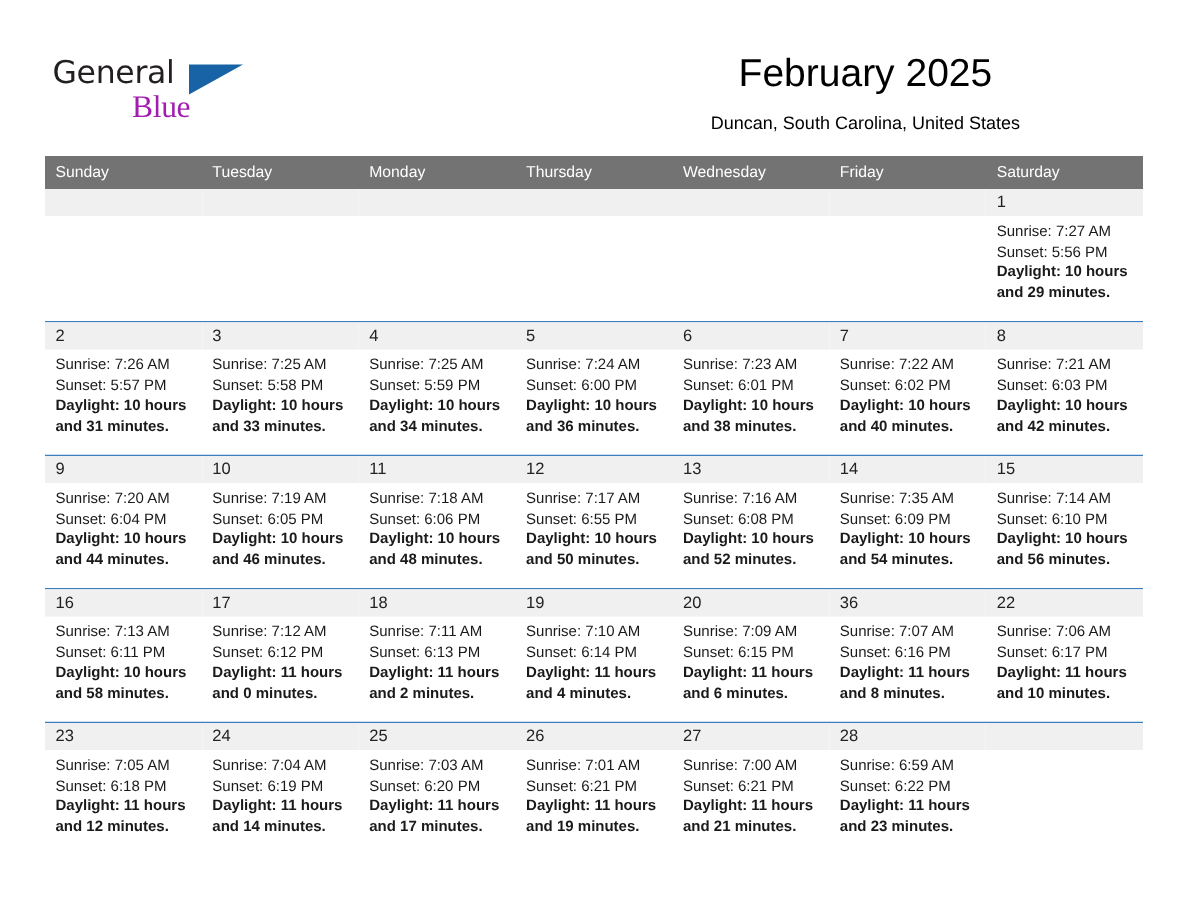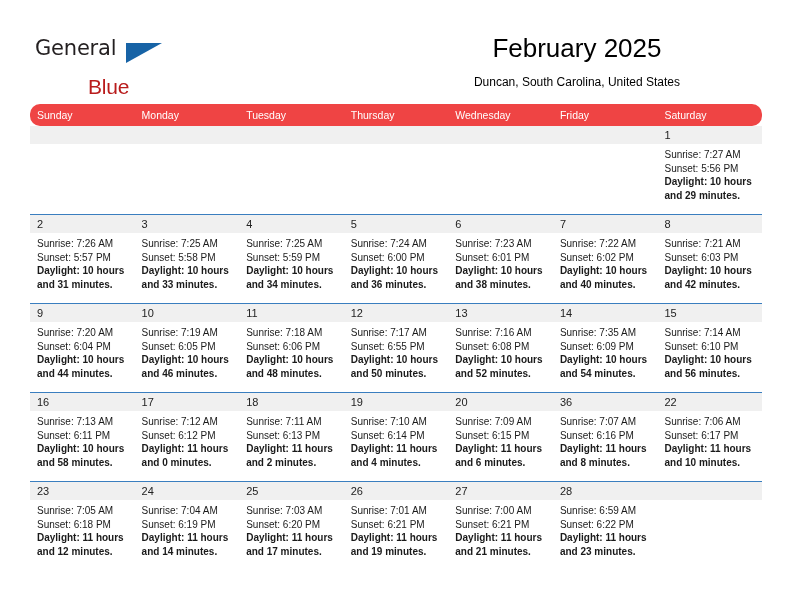--- a/index.html
+++ b/index.html
@@ -42,25 +42,25 @@
     top: 0;
     font-size: 21px;
     letter-spacing: -0.2px;
     color: #231f20;
     font-family: "DejaVu Sans", sans-serif;
     font-weight: 400;
   }
   .logo-blue {
     position: absolute;
     left: 53px;
-    top: 39px;
+    top: 23px;
     font-size: 21px;
     letter-spacing: -0.2px;
-    color: #b91c1c;
-    font-family: Liberation Sans, sans-serif;
+    color: #a21caf;
+    font-family: Liberation Serif, serif;
     font-weight: 400;
   }
   .logo-triangle {
     position: absolute;
     left: 91px;
     top: 7px;
     width: 0;
     height: 0;
     border-left: 36px solid #1763a6;
     border-bottom: 20px solid transparent;
@@ -90,23 +90,22 @@
 
   
   .calendar {
     position: absolute;
     left: 30px;
     top: 104px;
     width: 732px;
   }
   .weekday-row {
     display: flex;
-    background: #ef4444;
+    background: #737373;
     height: 22px;
-    border-radius: 10px;
   }
   .weekday {
     flex: 1 1 0;
     color: #ffffff;
     font-size: 10.5px;
     line-height: 22px;
     padding-left: 7px;
     box-sizing: border-box;
     white-space: nowrap;
   }
@@ -170,22 +169,22 @@
       <div class="cal-title">February 2025</div>
       <div class="cal-subtitle">Duncan, South Carolina, United States</div>
     </div>
 
   </div>
 
   <div class="calendar">
 
     <div class="weekday-row">
       <div class="weekday">Sunday</div>
+      <div class="weekday">Tuesday</div>
       <div class="weekday">Monday</div>
-      <div class="weekday">Tuesday</div>
       <div class="weekday">Thursday</div>
       <div class="weekday">Wednesday</div>
       <div class="weekday">Friday</div>
       <div class="weekday">Saturday</div>
     </div>
 
     <div id="weeks-container">
         <div class="week-row">
           <div class="day-cell empty">
             <span class="day-number"></span>

